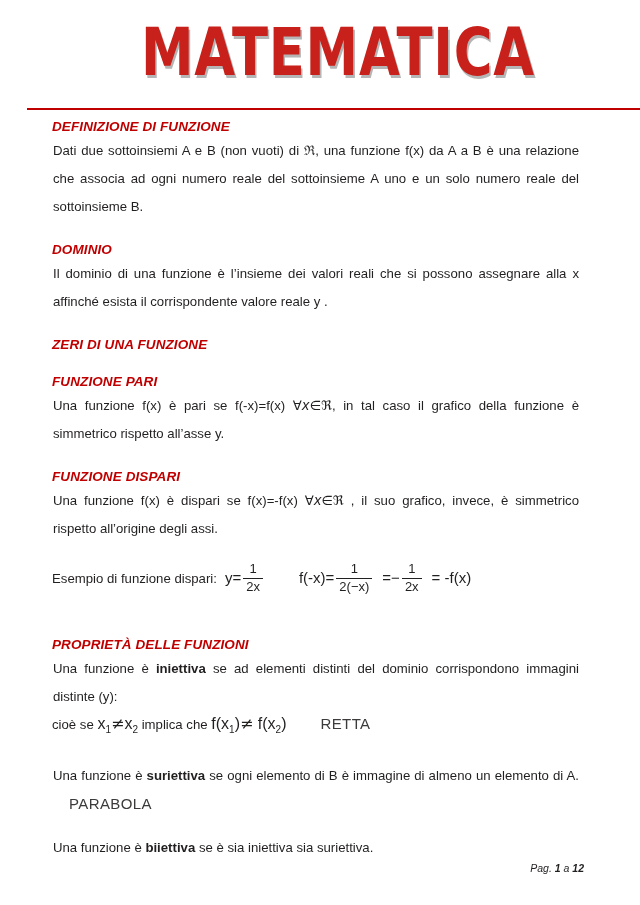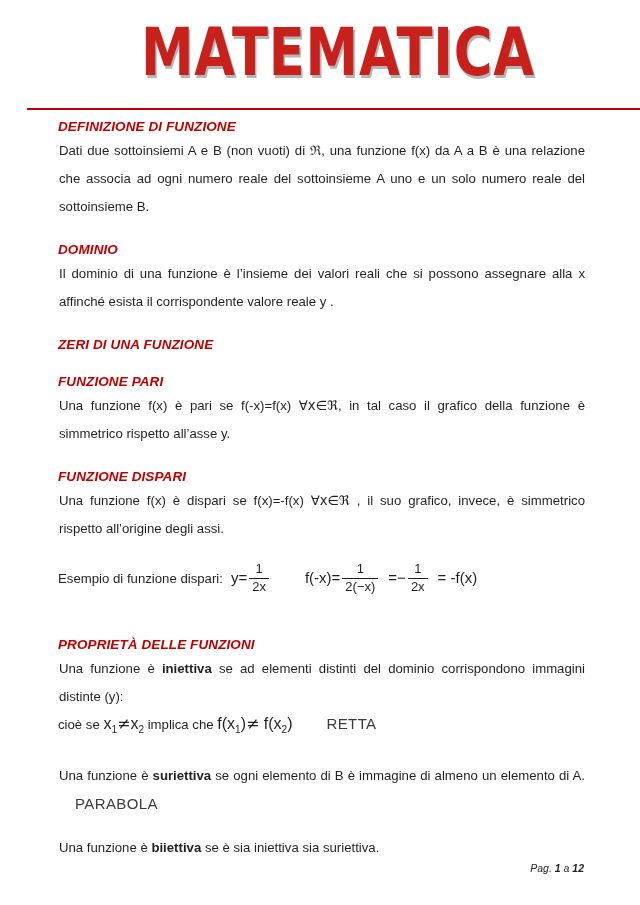--- a/index.html
+++ b/index.html
@@ -53,21 +53,21 @@
     left: 27px;
     right: 0px;
     top: 108px;
     height: 2px;
     background: #c00000;
   }
 
   
   .content {
     position: absolute;
-    left: 58px;
+    left: 52px;
     top: 118px;
     width: 528px;
   }
 
   h2.section-heading {
     font-size: 13.5px;
     line-height: 18px;
     font-style: italic;
     font-weight: bold;
     color: #c00000;
@@ -88,21 +88,21 @@
   p.body-left { text-align: left; }
 
   .blk { margin-bottom: 0; }
   .gap-sm { height: 13px; }
   .gap-md { height: 19px; }
   .gap-xl { height: 40px; }
 
   b, strong { font-weight: bold; }
 
   .frak { font-family: "DejaVu Serif", serif; }
-  .sym  { font-family: "DejaVu Sans", sans-serif; }
+  .sym  { font-family: "DejaVu Sans", sans-serif; font-style: italic; }
 
   .smallcaps {
     font-size: 15px;
     letter-spacing: 0.4px;
     color: #3d3a3a;
   }
 
   
   .mathline {
     font-size: 13.2px;

